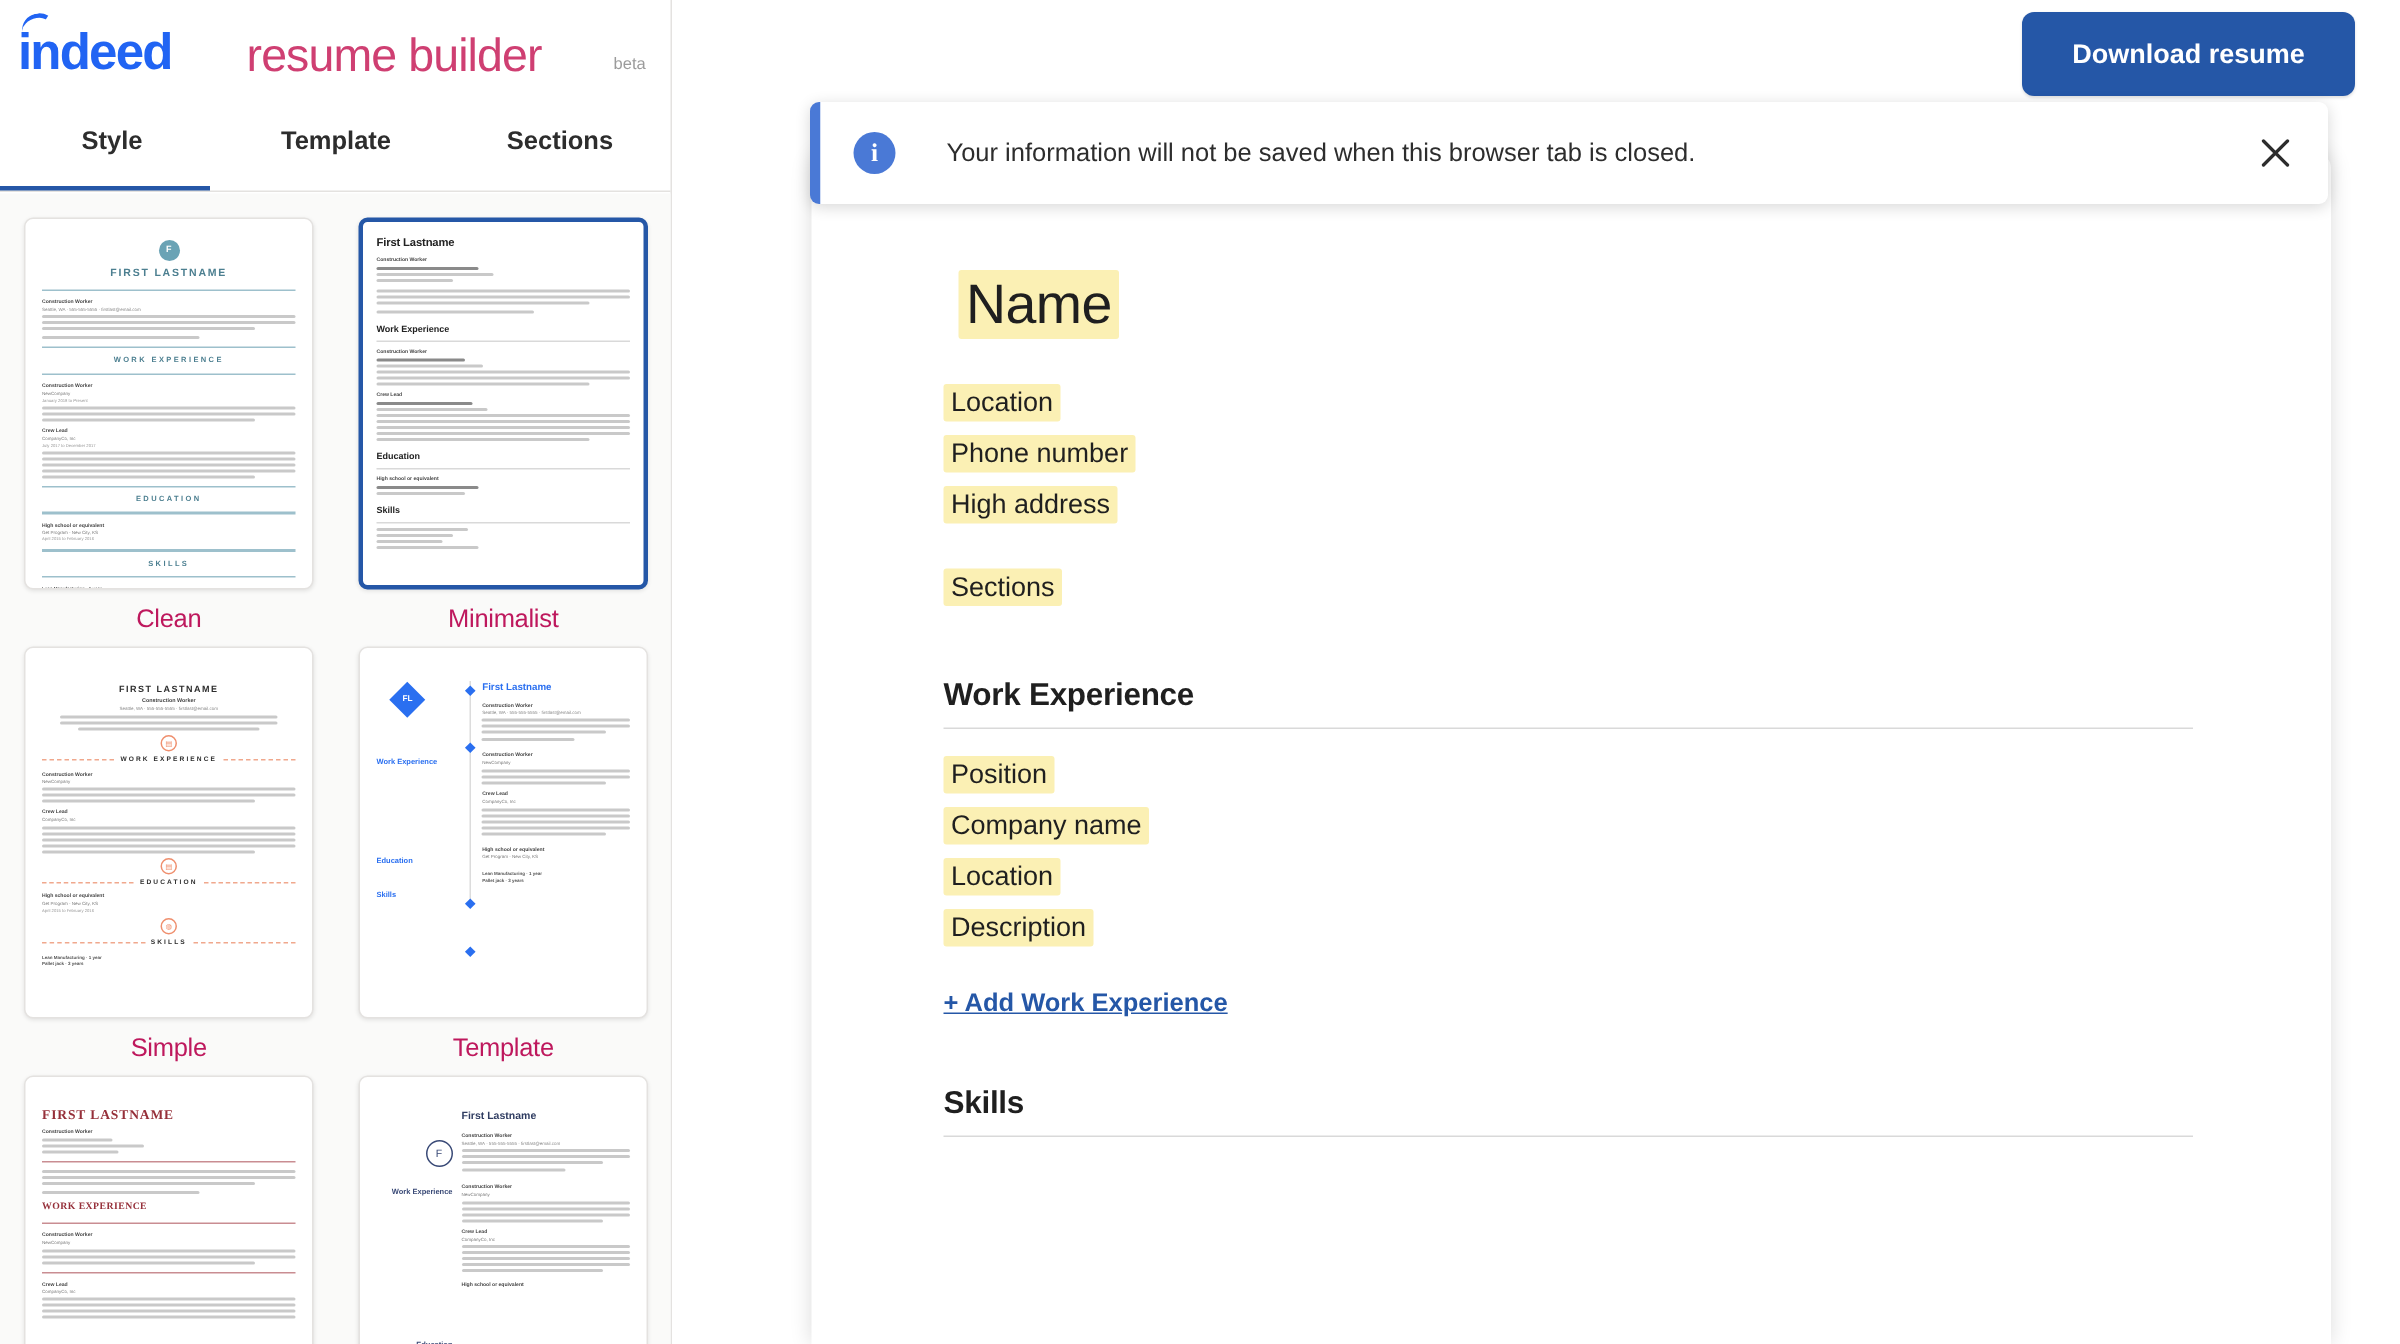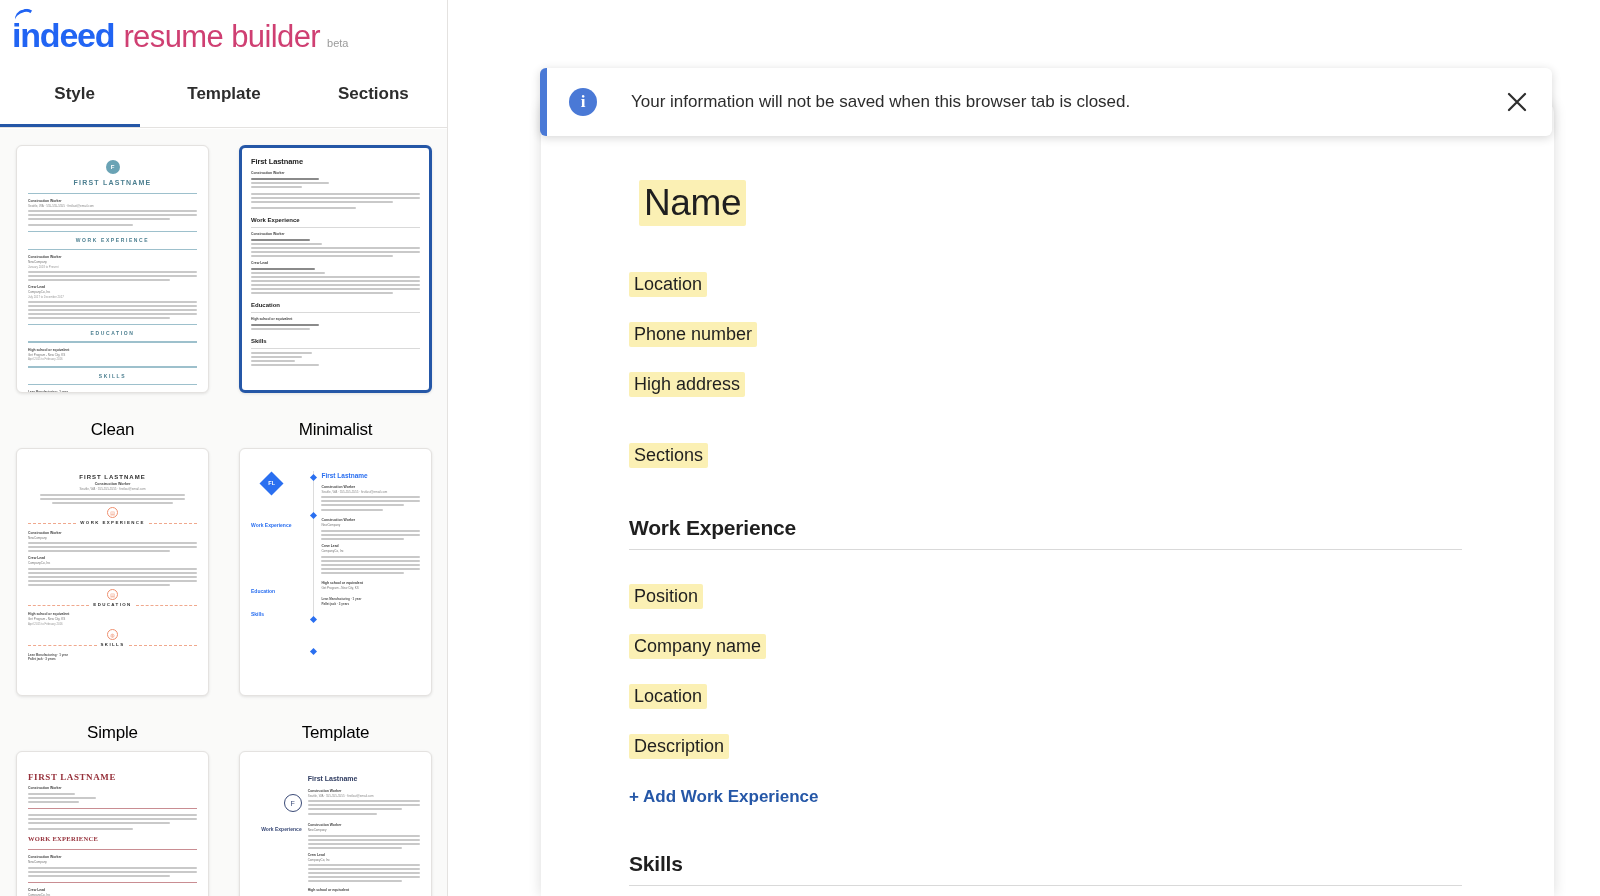--- a/index.html
+++ b/index.html
@@ -10,21 +10,21 @@
     background: #ffffff;
   }
   #app { position: relative; width: 1600px; height: 896px; background:#ffffff; }
 
   
   .left-panel {
     position: absolute; left:0; top:0; width:448px; height:896px;
     background:#ffffff; border-right:1px solid #e4e2e0;
     overflow:hidden;
   }
-  .brand { position:absolute; left:12px; top:18px; display:flex; align-items:flex-end; }
+  .brand { position:absolute; left:12px; top:18px; display:flex; align-items:flex-end;gap:41px; }
   .brand-indeed {
     font-size:34px; font-weight:700; color:#2164f3; letter-spacing:-1.2px;
     line-height:1; position:relative;
   }
   .brand-swoosh {
     position:absolute; left:2px; top:-9px; width:22px; height:12px;
     border-top:3px solid #2164f3; border-right:3px solid transparent;
     border-radius:60% 60% 0 0 / 100% 100% 0 0;
     transform: rotate(-12deg);
   }
@@ -55,21 +55,21 @@
   }
   .tpl-cell { display:flex; flex-direction:column; align-items:center; }
   .tpl-thumb {
     width:193px; height:248px; background:#ffffff;
     border:1px solid #e4e2e0; border-radius:6px;
     box-shadow:0 1px 3px rgba(0,0,0,.10);
     overflow:hidden; position:relative; cursor:pointer;
     padding:10px 11px;
   }
   .tpl-thumb.selected { border:3px solid #2557a7; padding:8px 9px; }
-  .tpl-label { font-size:17px; color:#000000; font-weight:400; margin-top:27px; letter-spacing:-0.2px;}
+  .tpl-label { font-size:17px; color:#be185d; font-weight:400; margin-top:10px; letter-spacing:-0.2px;}
 
   
   .mr { font-size:3.1px; line-height:1.5; color:#666; width:100%; }
   .mr .bar { height:2px; background:#c9c9c9; border-radius:1px; margin:2px 0; }
   .mr .bar.s { width:62%; } .mr .bar.m { width:84%; } .mr .bar.l { width:100%; }
   .mr .bar.dark { background:#8a8a8a; }
   .mr .sub { font-size:3.4px; font-weight:700; color:#444; margin-top:4px; }
   .mr .lines { margin-top:2px; }
   .mr .hr { height:1px; background:#d5d5d5; margin:5px 0; }
 
@@ -172,28 +172,28 @@
     width:34px; height:34px; background:none; border:none; cursor:pointer;
     display:flex; align-items:center; justify-content:center; color:#2d2d2d;
   }
 
   .resume-body { position:absolute; left:88px; top:78px; right:50px; }
   .hl {
     display:inline-block; background:#fbf0b4; color:#1f1f1f;
     padding:2px 5px; border-radius:2px; cursor:text;
   }
   .f-name { font-size:37px; font-weight:400; letter-spacing:-.4px;margin-left:10px; }
-  .f-sub  { font-size:18px; font-weight:400;margin-top:16px; }
+  .f-sub  { font-size:18px; font-weight:400; }
   .gap-lg { height:30px; } .gap-sm { height:9px; }
 
   .sec-title { font-size:21px; font-weight:700; color:#1f1f1f; letter-spacing:-.2px; }
   .sec-rule { height:1px; background:#d9d9d9; margin-top:9px; width:833px; }
 
   .add-link {
-    font-size:17px; font-weight:700; color:#2557a7; cursor:pointer; display:inline-block;
+    font-size:17px; font-weight:700; color:#2557a7; cursor:pointer; display:inline-block;text-decoration:underline;
   }
 </style>
 </head>
 <body>
 
 <div id="app">
 
   <div class="left-panel">
 
     <div class="brand">
@@ -503,20 +503,21 @@
           </div>
         </div>
 
       </div>
 
     </div>
   </div>
 
   <div class="right-area">
 
+    <button class="download-btn">Download resume</button>
 
     <div class="doc-panel">
       <div class="resume-body">
 
         <span class="hl f-name">Name</span>
         <div class="gap-lg"></div>
         <div><span class="hl f-sub">Location</span></div>
         <div class="gap-sm"></div>
         <div><span class="hl f-sub">Phone number</span></div>
         <div class="gap-sm"></div>

